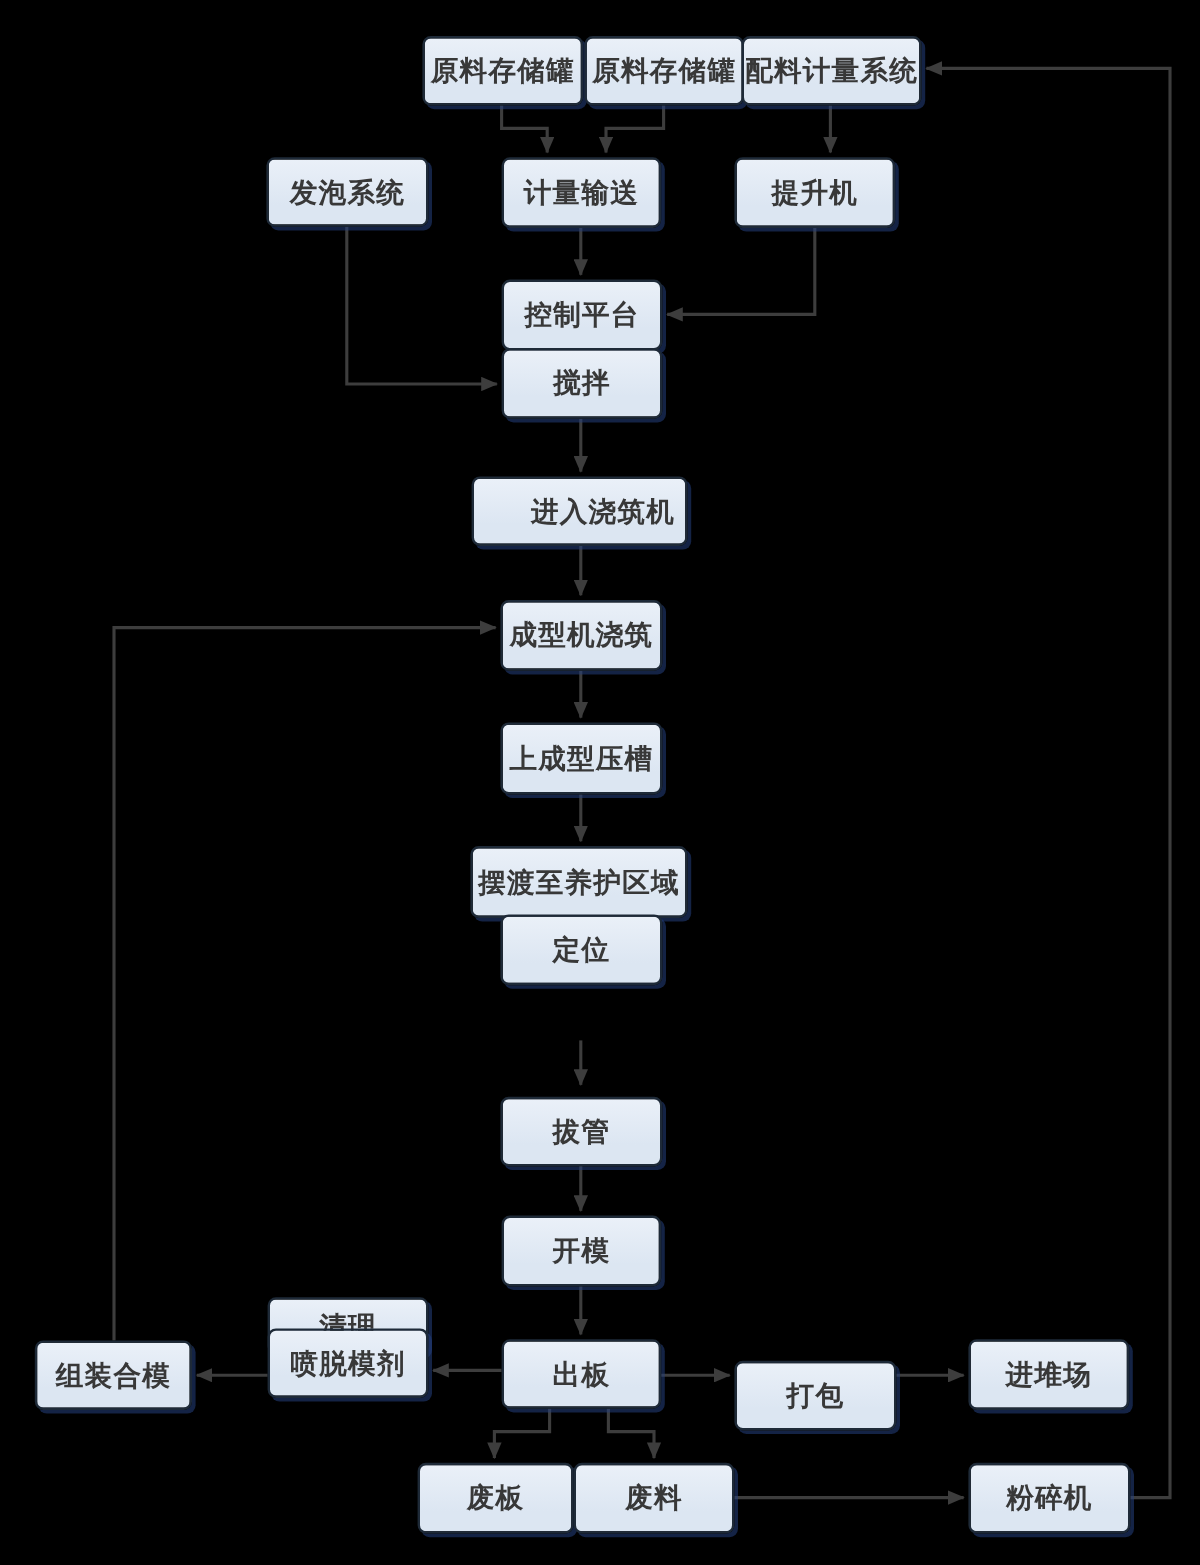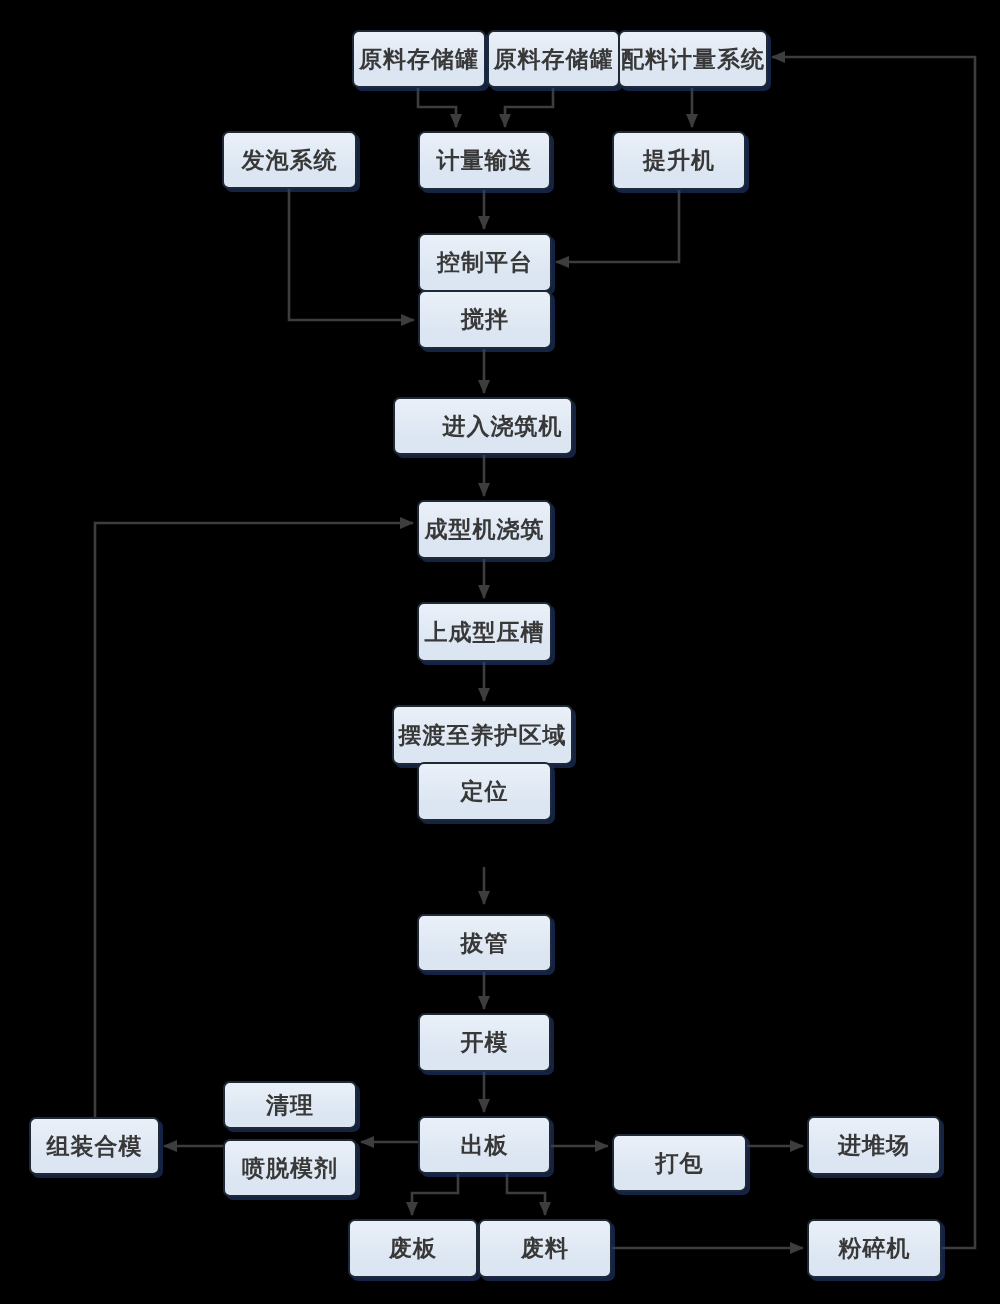--- a/index.html
+++ b/index.html
@@ -96,21 +96,21 @@
   <div class="node" style="left:418px; top:233px; width:134px; height:59px;">控制平台</div>
   <div class="node" style="left:418px; top:290px; width:134px; height:59px;">搅拌</div>
   <div class="node" style="left:393px; top:397px; width:180px; height:58px;padding-left:39px;">进入浇筑机</div>
   <div class="node" style="left:417px; top:500px; width:135px; height:59px;">成型机浇筑</div>
   <div class="node" style="left:417px; top:602px; width:135px; height:60px;">上成型压槽</div>
   <div class="node" style="left:392px; top:705px; width:181px; height:60px;">摆渡至养护区域</div>
   <div class="node" style="left:417px; top:762px; width:135px; height:59px;text-align:center;">定位</div>
   <div class="node" style="left:417px; top:914px; width:135px; height:58px;">拔管</div>
   <div class="node" style="left:418px; top:1013px; width:133px; height:59px;">开模</div>
   <div class="node" style="left:223px; top:1081px; width:134px; height:48px;">清理</div>
-  <div class="node" style="left:223px; top:1139px; width:134px; height:58px;">喷脱模剂</div>
+  <div class="node" style="left:223px; top:1107px; width:134px; height:58px;">喷脱模剂</div>
   <div class="node" style="left:418px; top:1116px; width:133px; height:58px;">出板</div>
   <div class="node" style="left:29px;  top:1117px; width:131px; height:58px;">组装合模</div>
   <div class="node" style="left:612px; top:1116px; width:135px; height:58px;margin-top:18px;">打包</div>
   <div class="node" style="left:807px; top:1116px; width:134px; height:59px;">进堆场</div>
   <div class="node" style="left:348px; top:1219px; width:130px; height:59px;">废板</div>
   <div class="node" style="left:478px; top:1219px; width:134px; height:59px;">废料</div>
   <div class="node" style="left:807px; top:1219px; width:135px; height:59px;">粉碎机</div>
 
 </div>
 

